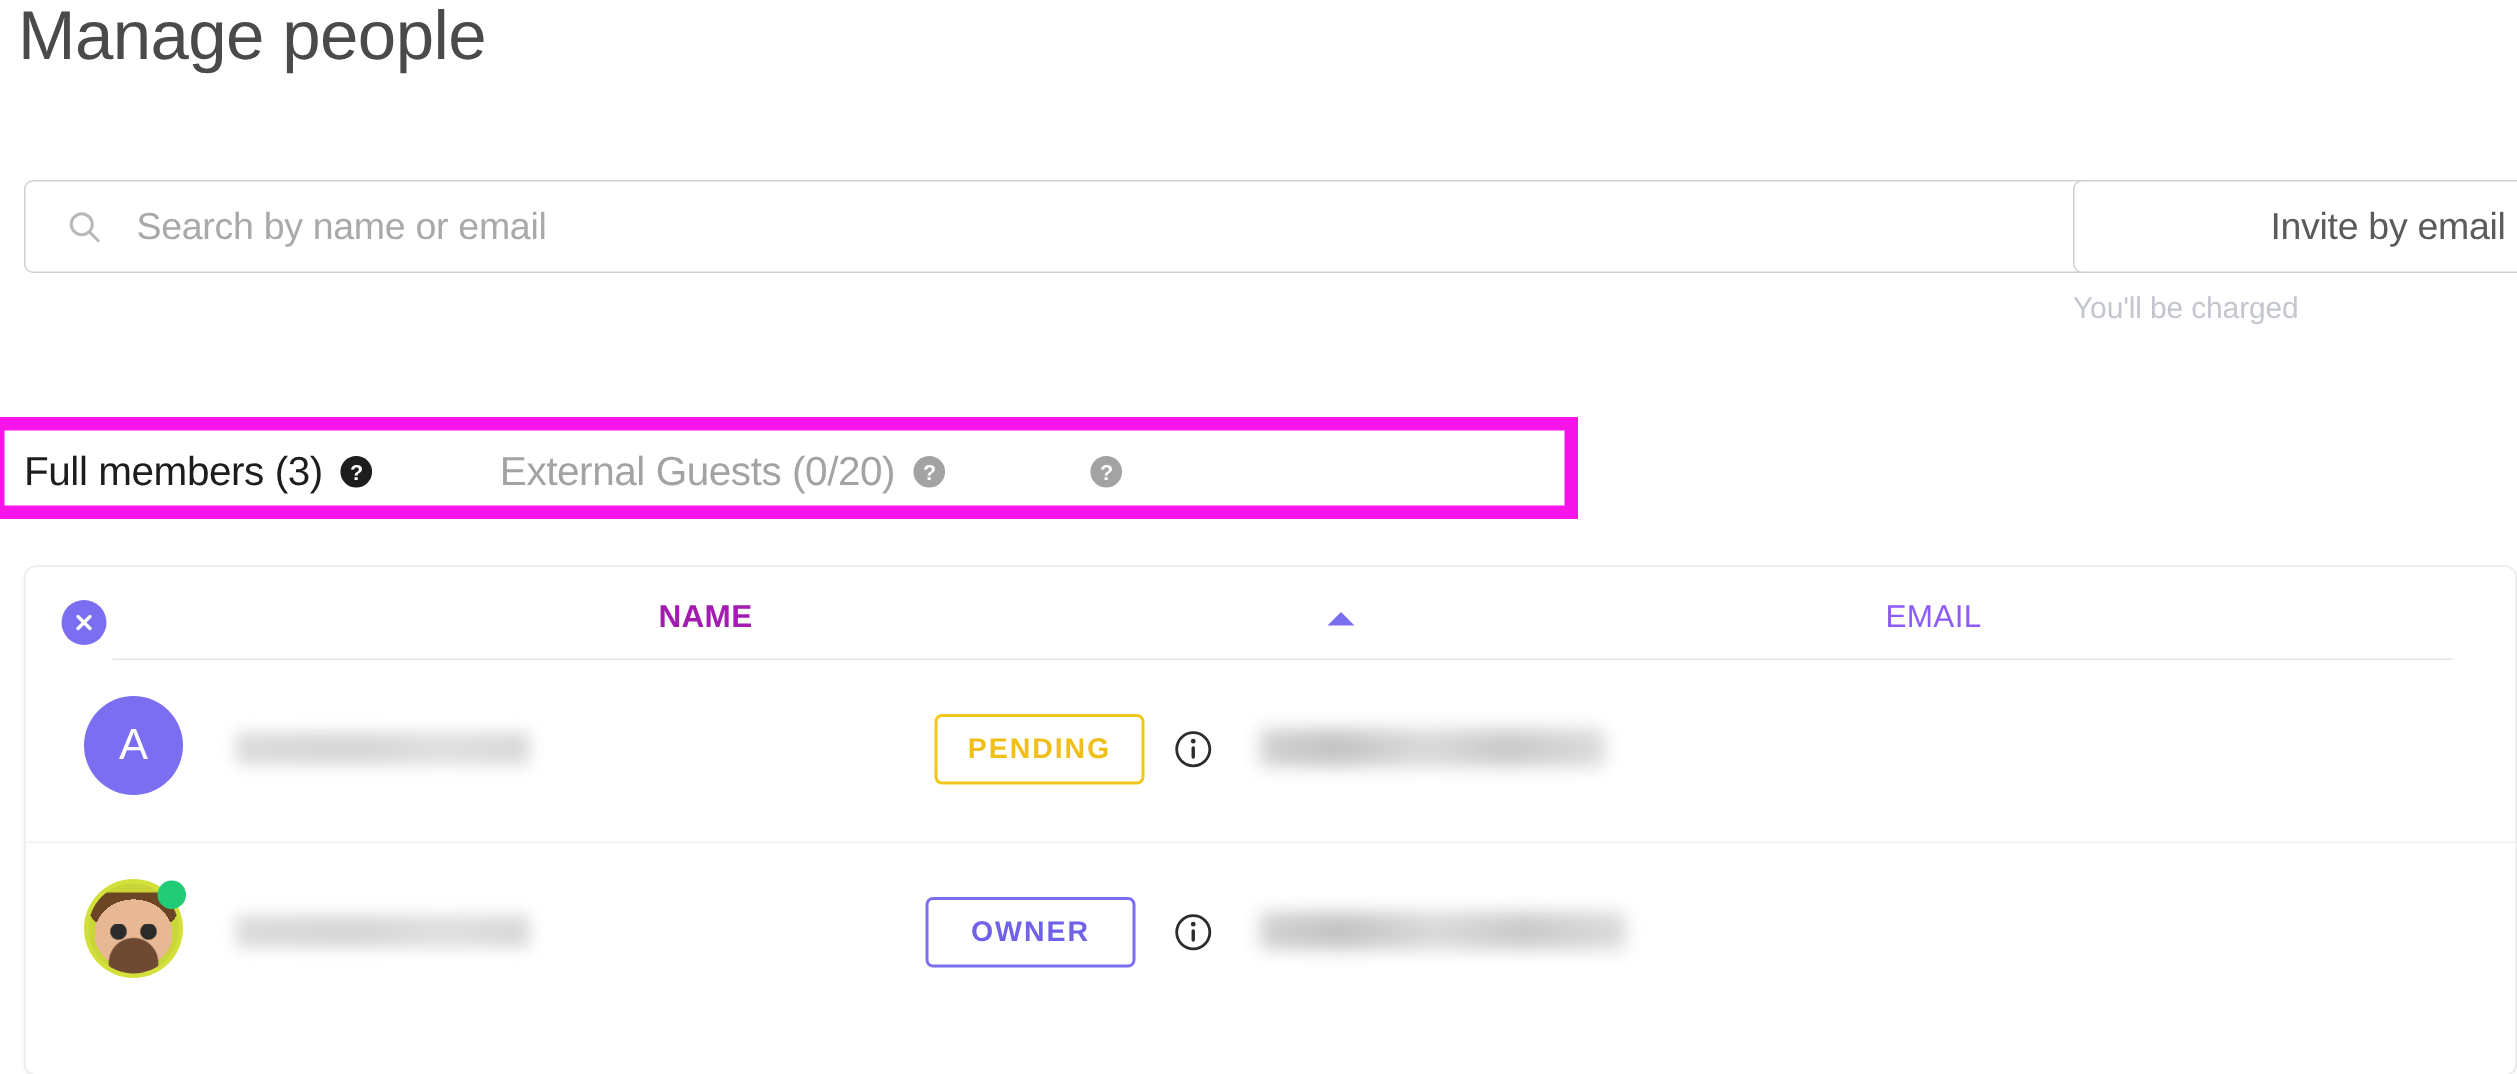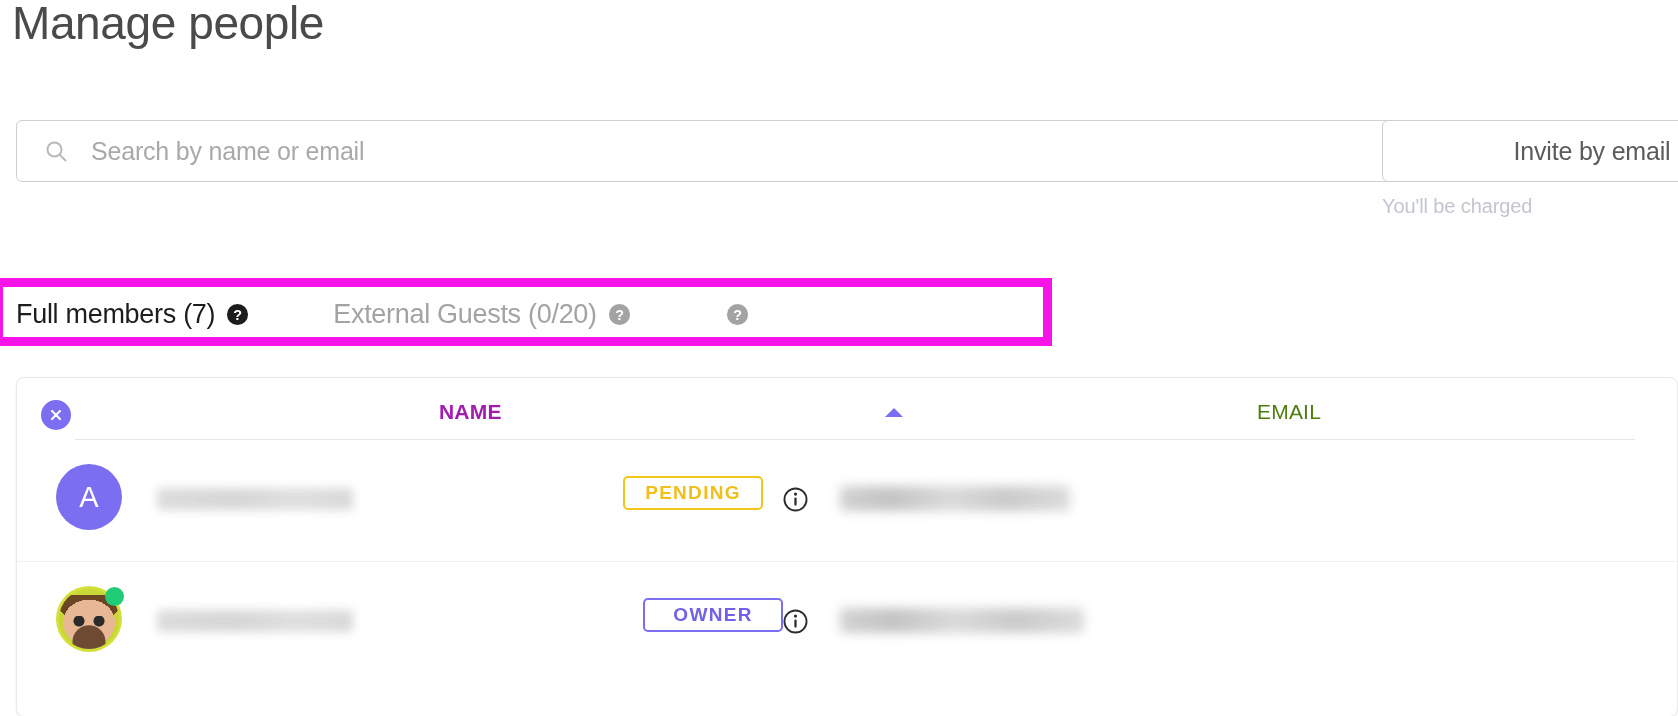--- a/index.html
+++ b/index.html
@@ -174,21 +174,21 @@
   #clear-selection-icon svg { display: block; }
   .col-head {
     position: absolute;
     top: 22px;
     font-size: 21px;
     font-weight: 700;
     letter-spacing: 0.2px;
     white-space: nowrap;
   }
   #col-name  { left: 364px; color: #a21caf; }
-  #col-email { left: 1182px; color: #4d7c0f; font-weight: 500; }
+  #col-email { left: 1182px; color: #8b5cf6; font-weight: 500; }
   #sort-arrow {
     position: absolute;
     left: 810px;
     top: 30px;
     width: 0; height: 0;
     border-left: 9px solid transparent;
     border-right: 9px solid transparent;
     border-bottom: 9px solid #7b6ef0;
     cursor: pointer;
   }
@@ -265,37 +265,37 @@
     height: 22px;
     border-radius: 3px;
     background: linear-gradient(90deg,#d6d6d6,#cfcfcf 40%,#dadada 70%,#d2d2d2);
     filter: blur(5px);
     opacity: .85;
   }
 
   .role-badge {
     position: absolute;
     top: 36px;
-    height: 34px;
+    height: 47px;
     min-width: 140px;
     padding: 0 18px;
     border-radius: 5px;
     border: 2px solid;
     background: #fff;
     display: flex;
     align-items: center;
     justify-content: center;
     font-size: 19px;
     font-weight: 700;
     letter-spacing: 1.3px;
     cursor: pointer;
     white-space: nowrap;
   }
   .role-badge.pending { left: 606px; border-color: #f3c61a; color: #f0bf18; }
-  .role-badge.owner   { left: 626px; border-color: #7b6ef0; color: #6f62e8; }
+  .role-badge.owner   { left: 600px; border-color: #7b6ef0; color: #6f62e8; }
 
   .info-icon {
     position: absolute;
     left: 766px;
     top: 47px;
     width: 25px;
     height: 25px;
     cursor: pointer;
     display: block;
   }
@@ -329,21 +329,21 @@
 <div id="invite-wrap">
   <button id="invite-button">Invite by email</button>
   <div id="invite-note">You'll be charged</div>
 </div>
 
 <div id="tabs-highlight"></div>
 
 <div id="tabs">
 
   <div class="tab active">
-    <span class="tab-label">Full members (7)</span>
+    <span class="tab-label">Full members (3)</span>
     <svg class="help-icon" viewBox="0 0 24 24">
       <circle cx="12" cy="12" r="11" fill="#1d1d1d"></circle>
       <text x="12" y="17.4" text-anchor="middle" font-family="Liberation Sans, sans-serif" font-size="15" font-weight="bold" fill="#ffffff">?</text>
     </svg>
   </div>
 
   <div class="tab">
     <span class="tab-label">External Guests (0/20)</span>
     <svg class="help-icon" viewBox="0 0 24 24">
       <circle cx="12" cy="12" r="11" fill="#a3a3a3"></circle>

